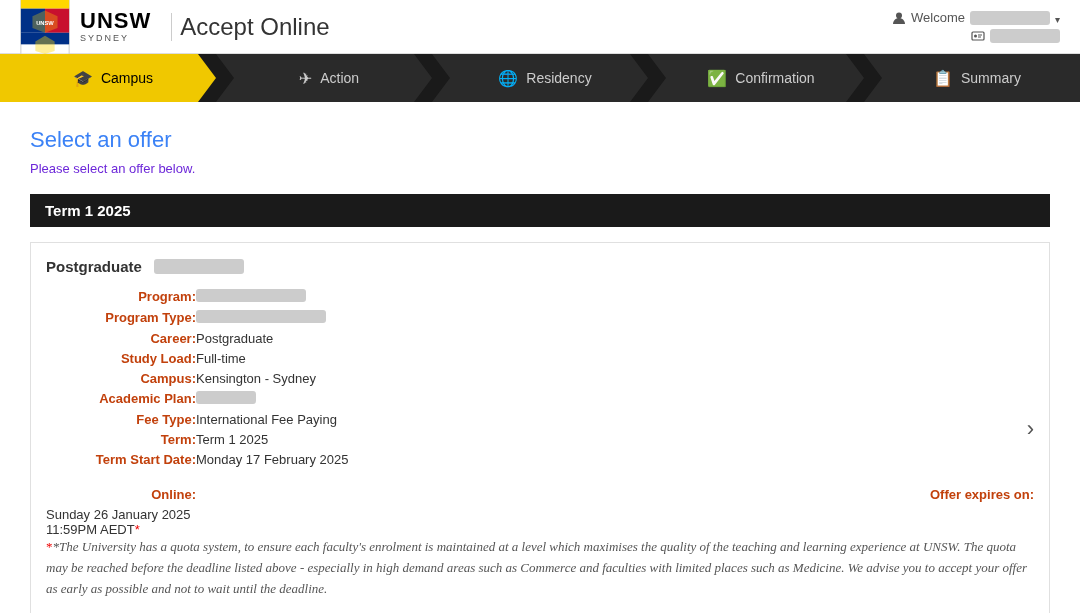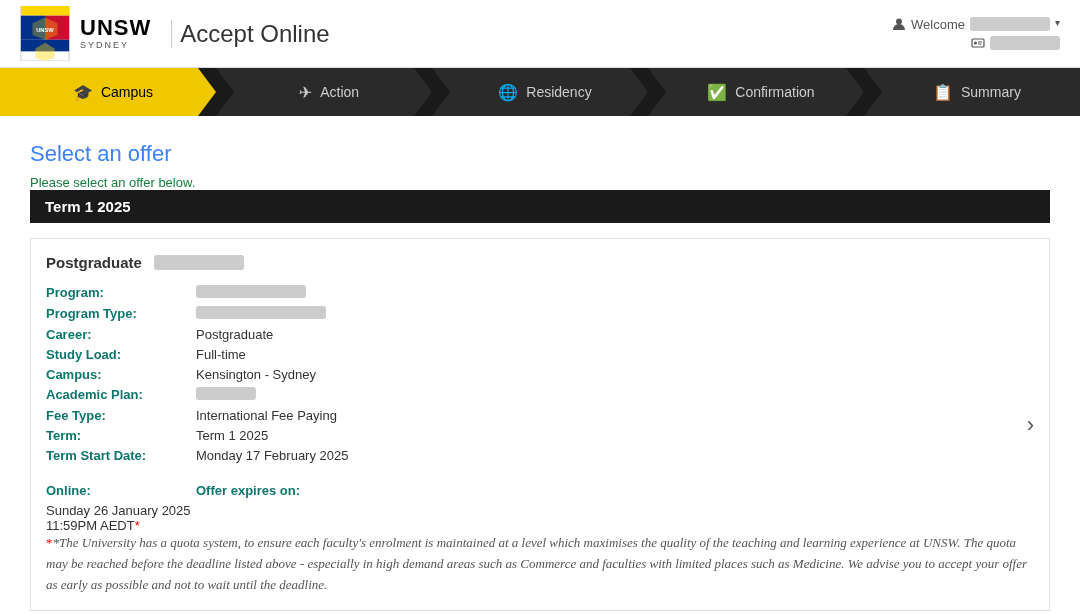--- a/index.html
+++ b/index.html
@@ -6,21 +6,21 @@
     body { font-family: Arial, sans-serif; font-size: 14px; color: #333; background: #f5f5f5; }
 
     
     .header {
       background: #fff;
       border-bottom: 1px solid #ddd;
       padding: 10px 20px;
       display: flex;
       align-items: center;
       justify-content: space-between;
-      height: 68px;
+      height: 54px;
     }
     .header-left {
       display: flex;
       align-items: center;
       gap: 15px;
     }
     .logo-area {
       display: flex;
       align-items: center;
       gap: 10px;
@@ -53,21 +53,21 @@
       padding-left: 8px;
       margin-left: 5px;
     }
     .header-right {
       text-align: right;
       font-size: 13px;
       color: #555;
     }
     .header-right .welcome-row {
       display: flex;
-      align-items: flex-start;
+      align-items: flex-end;
       gap: 5px;
       justify-content: flex-end;
       margin-bottom: 4px;
     }
     .header-right .zid-row {
       display: flex;
       align-items: center;
       gap: 5px;
       justify-content: flex-end;
     }
@@ -126,21 +126,22 @@
       min-height: calc(613px - 70px - 48px);
     }
     .page-title {
       font-size: 22px;
       font-weight: 400;
       color: #3b82f6;
       margin-bottom: 8px;
     }
     .page-subtitle {
       font-size: 13px;
-      color: #15803d;
+      color: #6d28d9;
+      margin-bottom: 18px;
     }
 
     
     .term-header {
       background: #1a1a1a;
       color: #fff;
       padding: 8px 15px;
       font-size: 15px;
       font-weight: 600;
       margin-bottom: 15px;
@@ -176,21 +177,22 @@
 
     
     .detail-grid {
       display: grid;
       grid-template-columns: 150px 1fr;
       row-gap: 5px;
       font-size: 13px;
     }
     .detail-label {
       font-weight: 700;
-      color: #0f766e;
+      color: #c2410c;
+      text-align: right;
     }
     .detail-value {
       color: #333;
     }
 
     .divider-row {
       grid-column: 1 / -1;
       height: 10px;
     }
     .offer-expires-asterisk {

